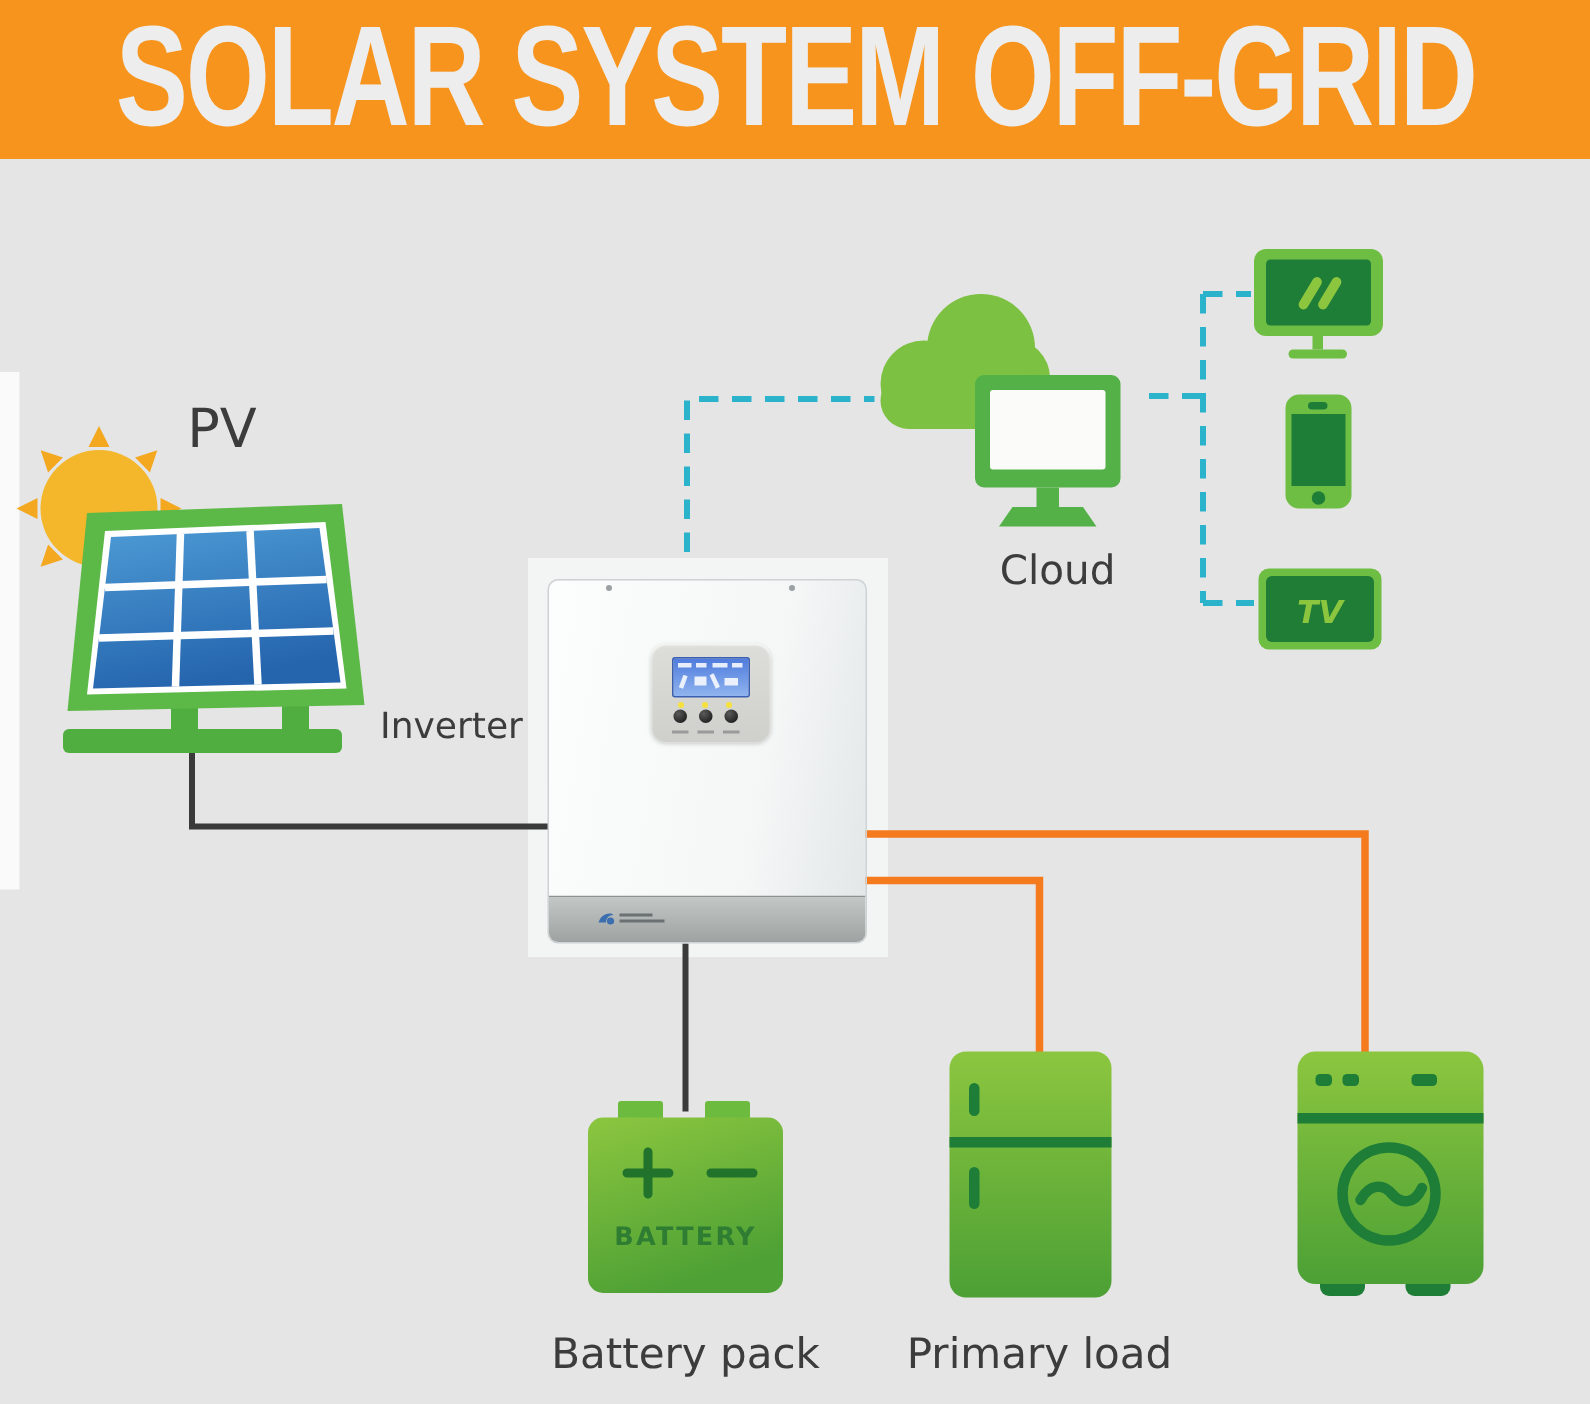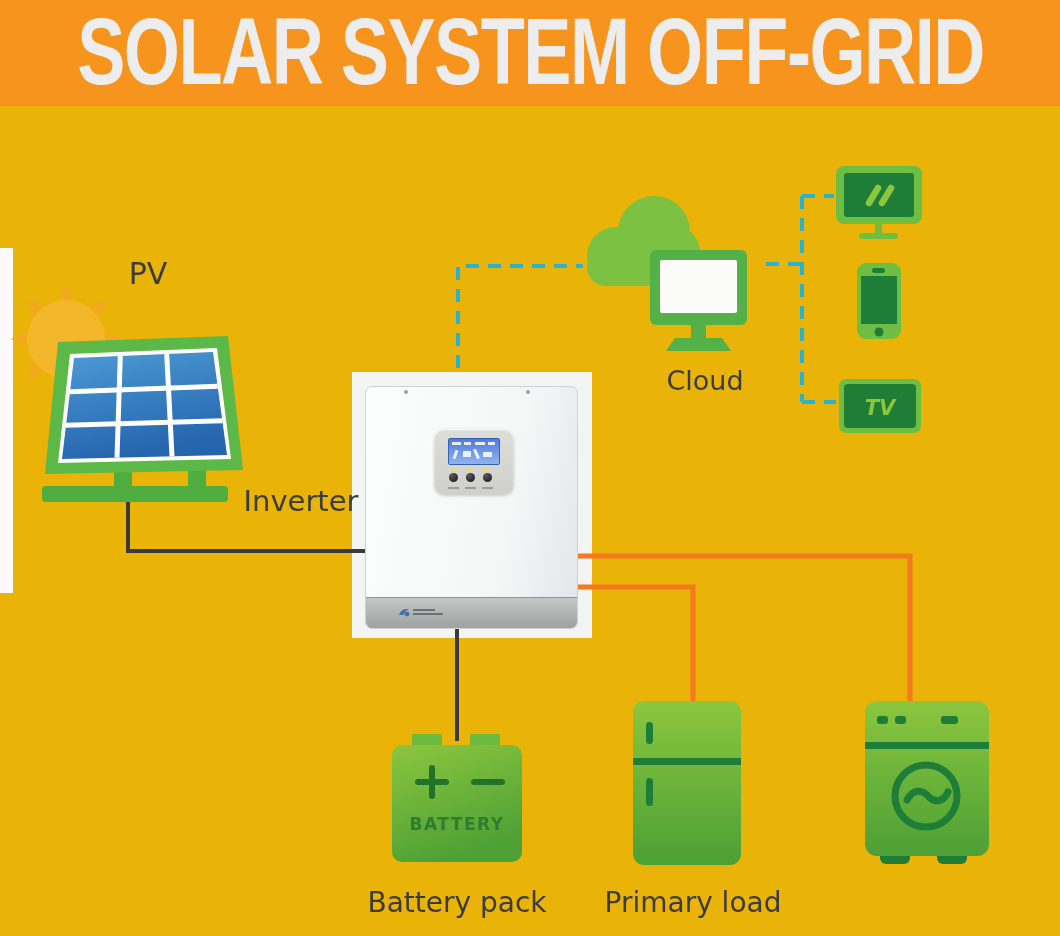--- a/index.html
+++ b/index.html
@@ -1,36 +1,36 @@
 <!DOCTYPE html>
 <html><head>
 <meta charset="utf-8">
 <style>
   html,body { margin:0; padding:0; background:#ffffff; }
   .stage {
     position:relative; width:1060px; height:936px; overflow:hidden;
-    background:#eab308; font-family:"DejaVu Sans", sans-serif;
+    background:#e5e5e5; font-family:"DejaVu Sans", sans-serif;
   }
   
   .header {
     position:absolute; left:0; top:0; width:1060px; height:106px;
     background:#F7941E; display:flex; align-items:center; justify-content:center;
   }
   .title {
     font-family:"Liberation Sans", sans-serif; font-weight:700;
     font-size:95px; line-height:1; color:#EDEDED; white-space:nowrap;
     letter-spacing:-2px; transform:scaleX(0.76); padding-bottom:4px;
   }
   
   .patch-inverter { position:absolute; left:352px; top:372px; width:240px; height:266px; background:#F3F4F4; }
   .patch-left { position:absolute; left:0; top:248px; width:13px; height:345px; background:#FAFAFA; }
   
   .lbl { position:absolute; color:#3C3C3C; font-size:27px; transform:translateX(-50%); white-space:nowrap; }
-  .lbl-pv        { left:148px; top:256px; font-size:30px; }
-  .lbl-inverter  { left:301px; top:484px; font-size:29px; }
+  .lbl-pv        { left:148px; top:266px; font-size:36px; }
+  .lbl-inverter  { left:301px; top:470px; font-size:24px; }
   .lbl-cloud     { left:681px; top:365px;margin-left:24px; }
   .lbl-smart     { left:680px; top:401px; }
   .lbl-battery   { left:457px; top:886px; font-size:28px; }
   .lbl-primary   { left:693px; top:886px; font-size:28px; }
   .lbl-secondary { left:911px; top:886px; font-size:28px; }
   
   .abs { position:absolute; }
   
   .inverter {
     position:absolute; left:365px; top:386px; width:213px; height:243px;

